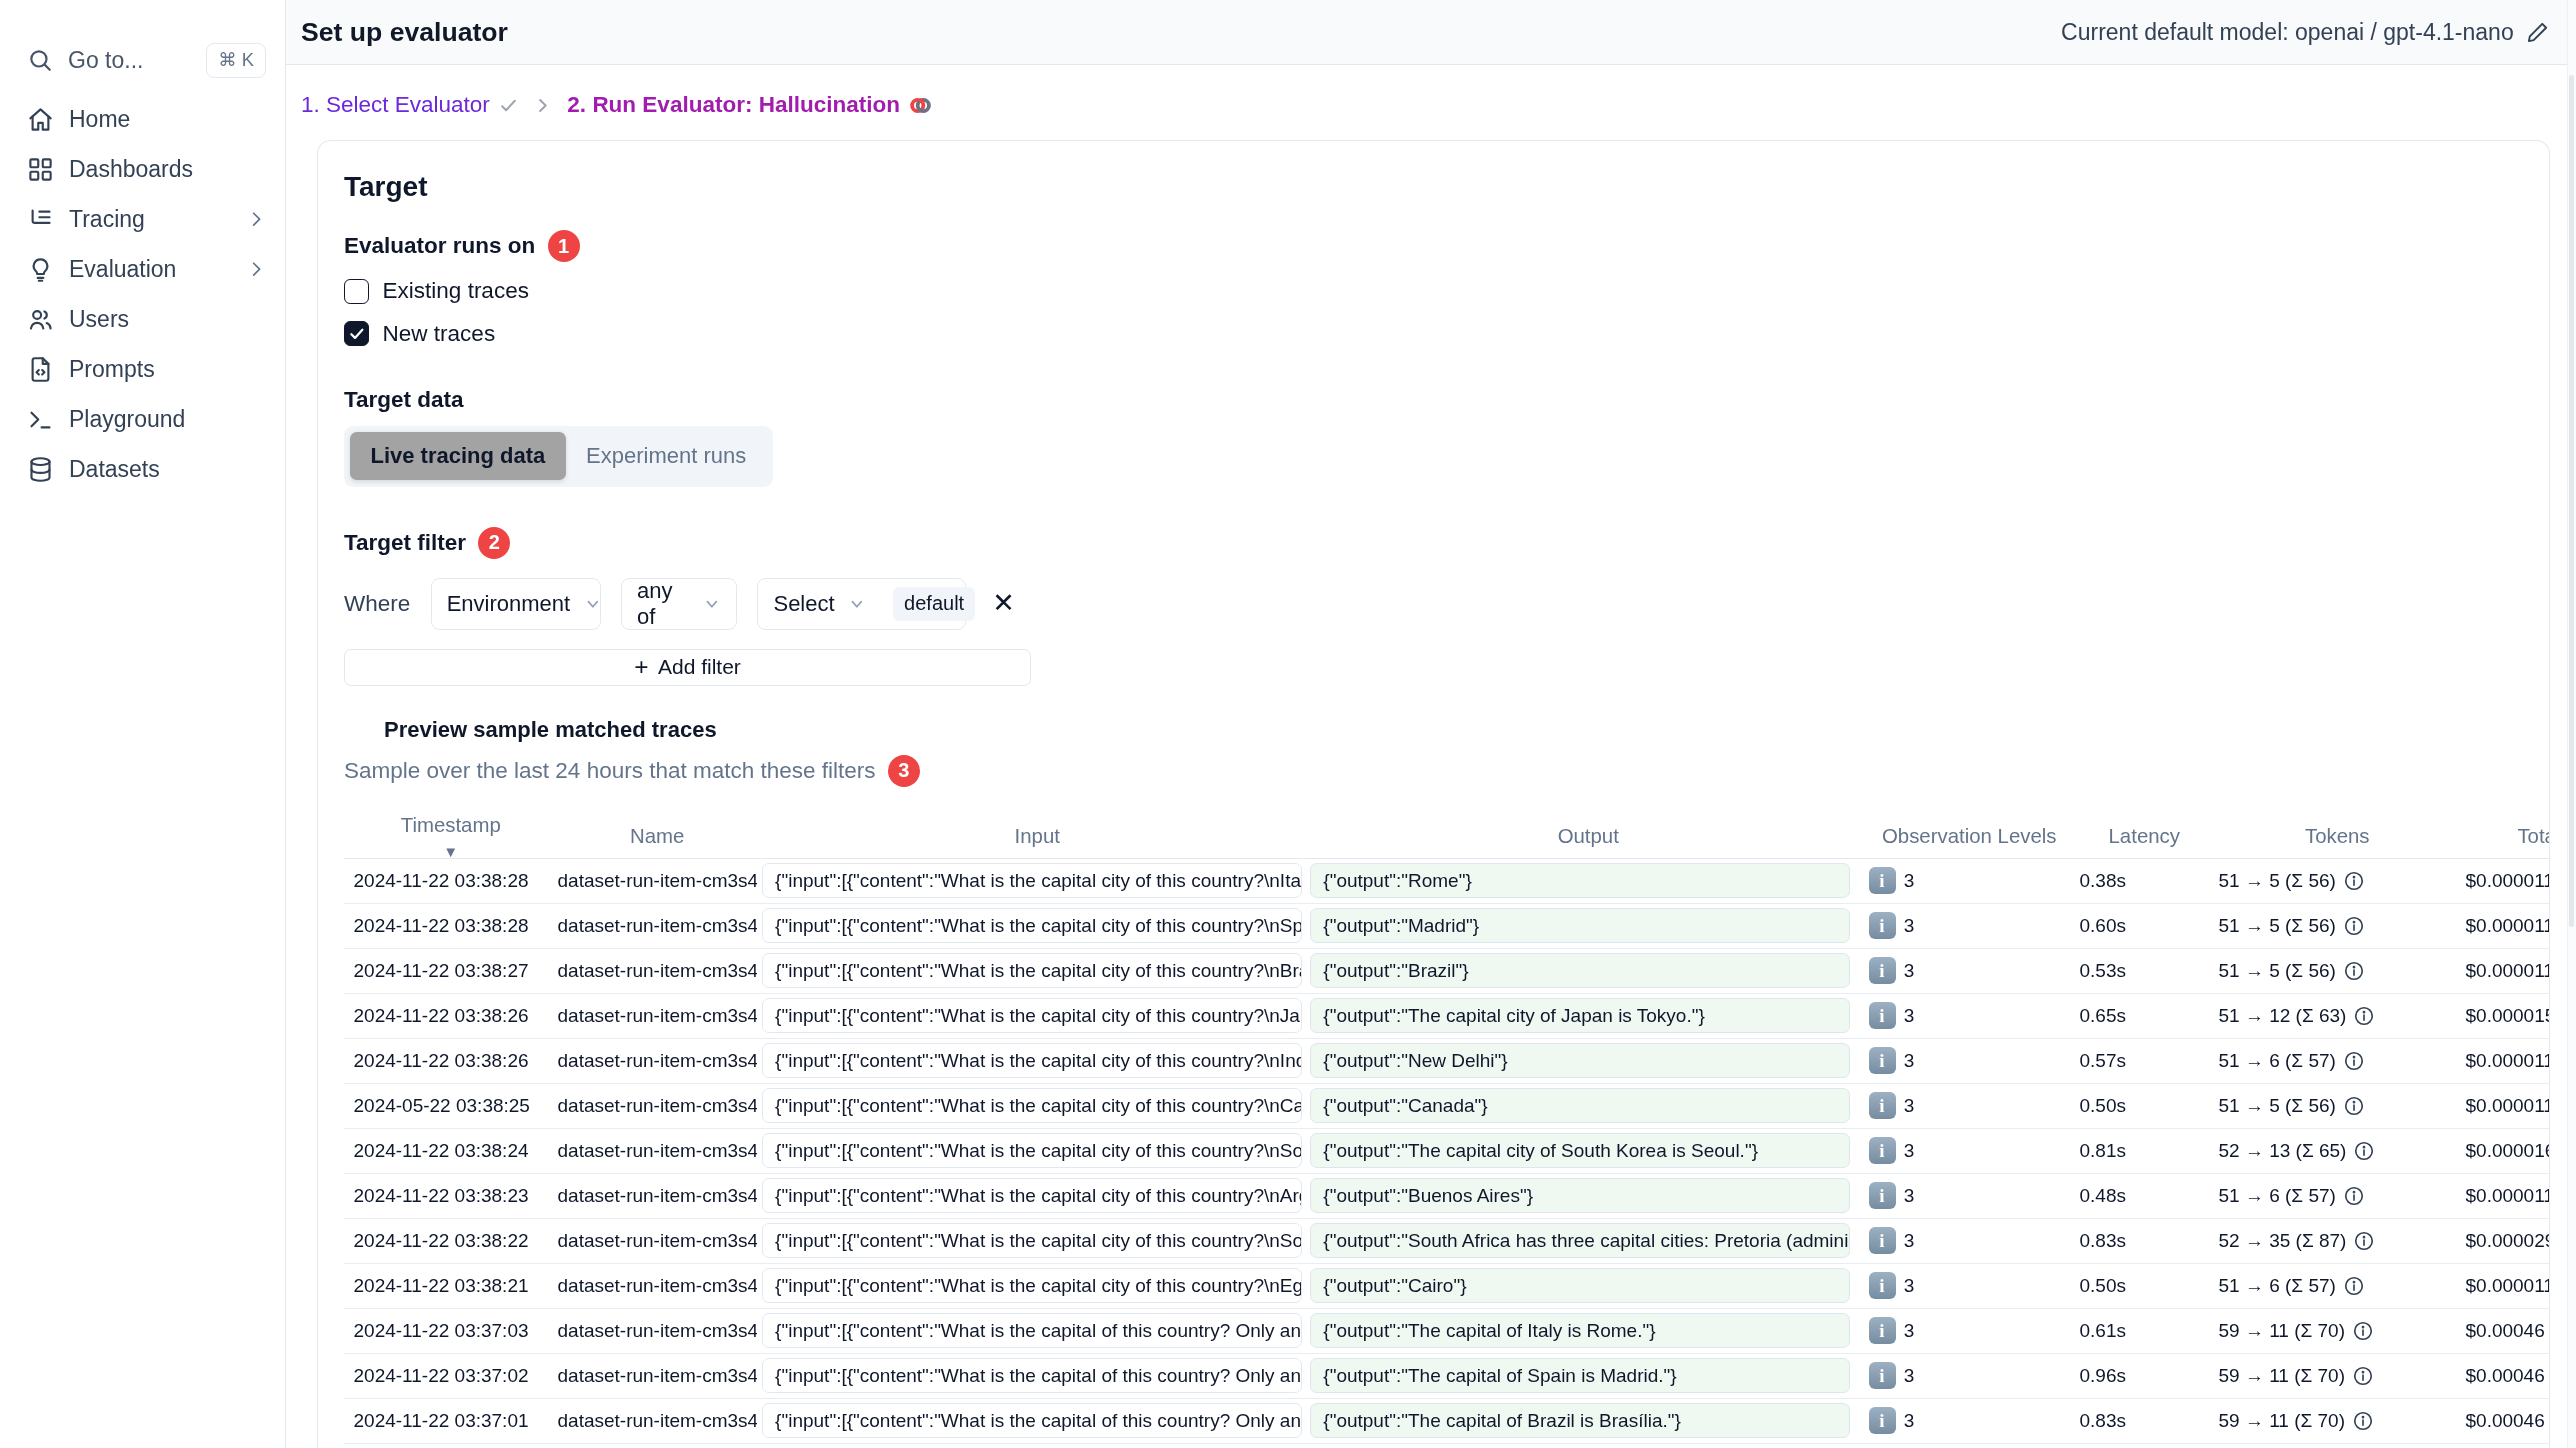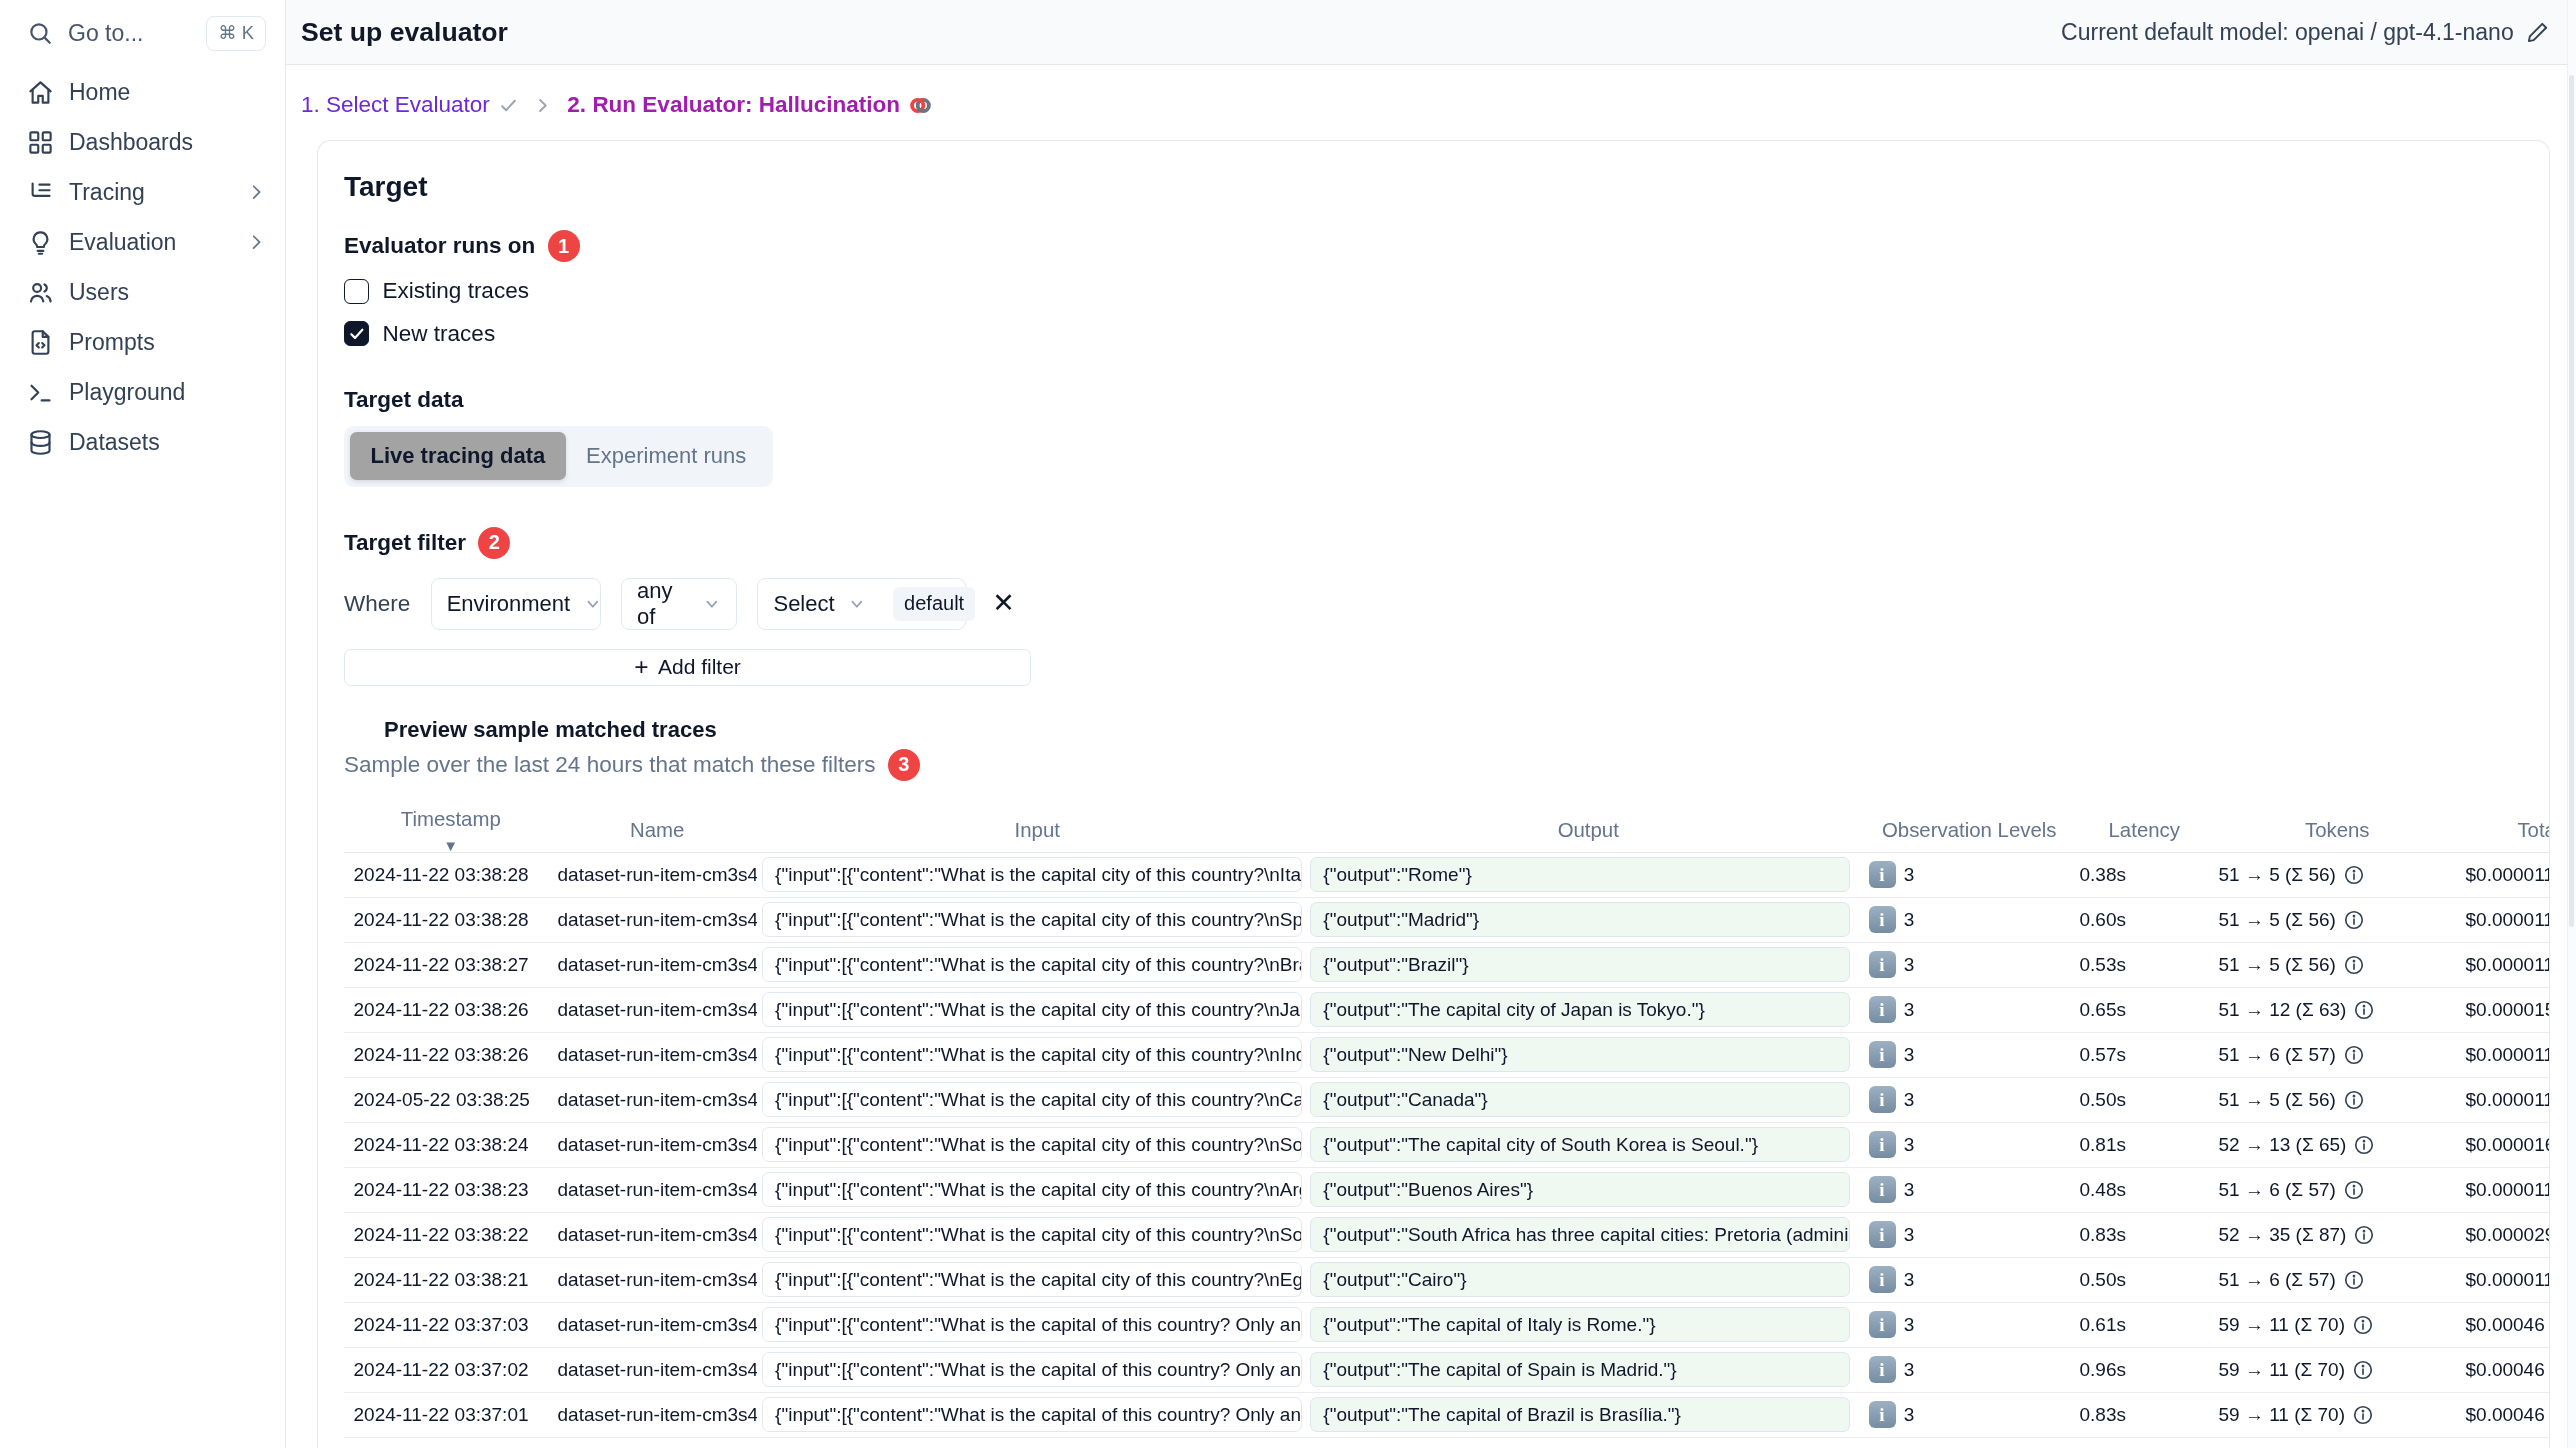--- a/index.html
+++ b/index.html
@@ -2,21 +2,21 @@
 <html style="font-size:11px"><head>
 <meta charset="utf-8">
 <style>
   * { margin:0; padding:0; box-sizing:border-box; }
   html,body { width:2576px; height:1449px; overflow:hidden; background:#fff;
     font-family:"Liberation Sans","DejaVu Sans",sans-serif; color:#0f172a; }
   .app { display:flex; width:2576px; height:1449px; }
 
   
   .sidebar { width:286px; min-width:286px; height:100%; background:#fff;
-    border-right:0.7px solid #e5e7eb; padding:11px 19px 0 27px; }
+    border-right:0.7px solid #e5e7eb; padding:38px 19px 0 27px; }
   .goto-row { display:flex; align-items:center; height:44px; margin-bottom:12.3px; cursor:pointer; }
   .goto-row .glabel { font-size:23px; color:#475569; margin-left:15px; flex:1; }
   .kbd { border:0.7px solid #e2e8f0; border-radius:8.2px; padding:5.5px 11px; font-size:18.4px;
     color:#64748b; background:#fff; white-space:nowrap; }
   .nav-item { display:flex; align-items:center; height:50px; cursor:pointer; color:#334155; }
   .nav-item .nlabel { font-size:23px; margin-left:15px; flex:1; }
   .icon svg { display:block; }
 
   
   .main { flex:1; display:flex; flex-direction:column; min-width:0; }
@@ -56,21 +56,21 @@
   .chev { color:#94a3b8; }
   .vdiv { width:0.7px; height:30px; background:#e2e8f0; }
   .chip { background:#f1f5f9; border-radius:6.1px; padding:5.5px 11px; font-size:20px; font-weight:400; }
   .xbtn { font-size:27px; color:#0f172a; cursor:pointer; padding:0 5.5px; line-height:1; }
   .add-filter { margin-top:19px; width:687px; height:37px; border:0.7px solid #e2e8f0; border-radius:6.8px;
     background:#fff; display:flex; align-items:center; justify-content:center; gap:9.5px;
     font-size:21px; font-weight:500; cursor:pointer; }
   .plus { font-size:24.5px; font-weight:400; }
 
   .preview-title { margin-top:31px; font-size:22px; font-weight:600;margin-left:40px; }
-  .preview-sub { margin-top:6px; font-size:22.5px; color:#64748b; display:flex; align-items:center; }
+  .preview-sub { margin-top:12px; font-size:22.5px; color:#64748b; display:flex; align-items:center; }
 
   
   .table { margin-top:27px; width:2207px; overflow:hidden; }
   .trow { display:grid; grid-template-columns:204px 209px 551px 551px 211px 139px 247px 204px;
     align-items:center; height:45px; border-bottom:0.7px solid #e9edf2; }
   .trow.head { color:#64748b; font-weight:500; font-size:20.4px; border-bottom:0.7px solid #e5e7eb; }
   .trow.head > div { padding-left:9.5px; display:flex; align-items:center; gap:6.8px; white-space:nowrap;flex-direction:column; }
   .sort-arrow { font-size:15px; color:#64748b; }
   .cell { font-size:19px; padding-left:9.5px; white-space:nowrap; overflow:hidden; }
   .pill { height:35px; width:540px; border-radius:6.8px; display:flex; align-items:center;

